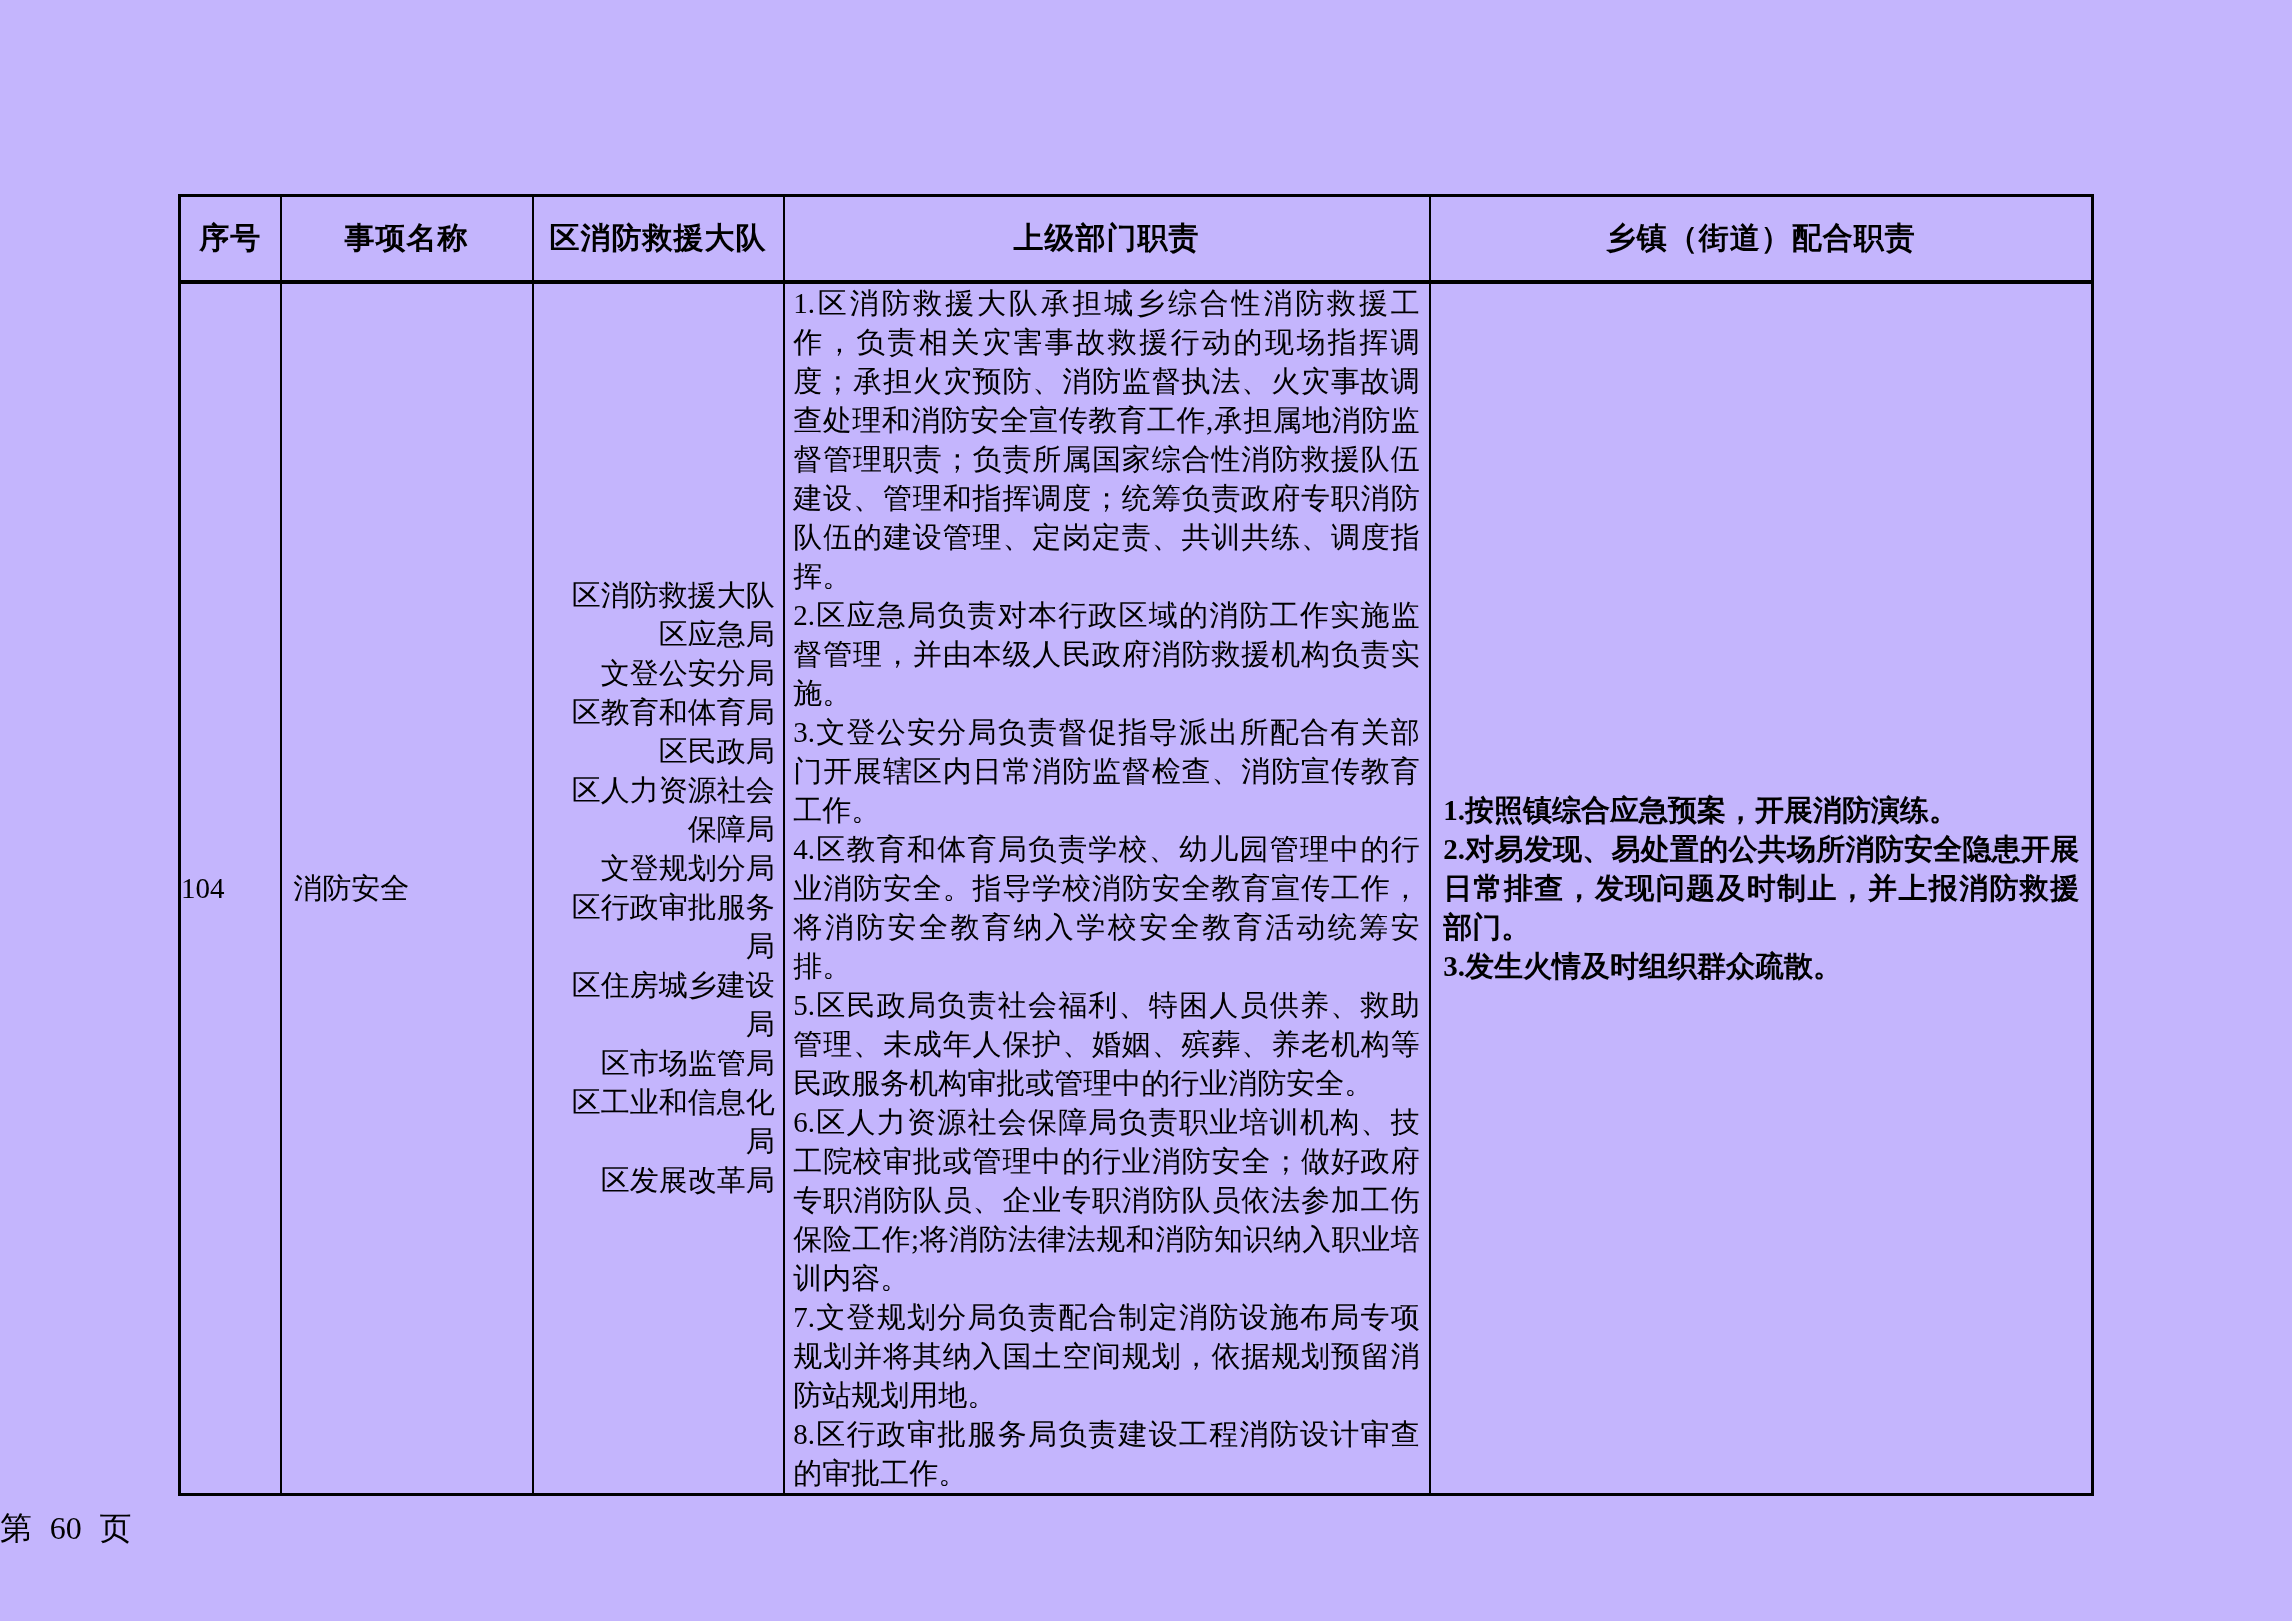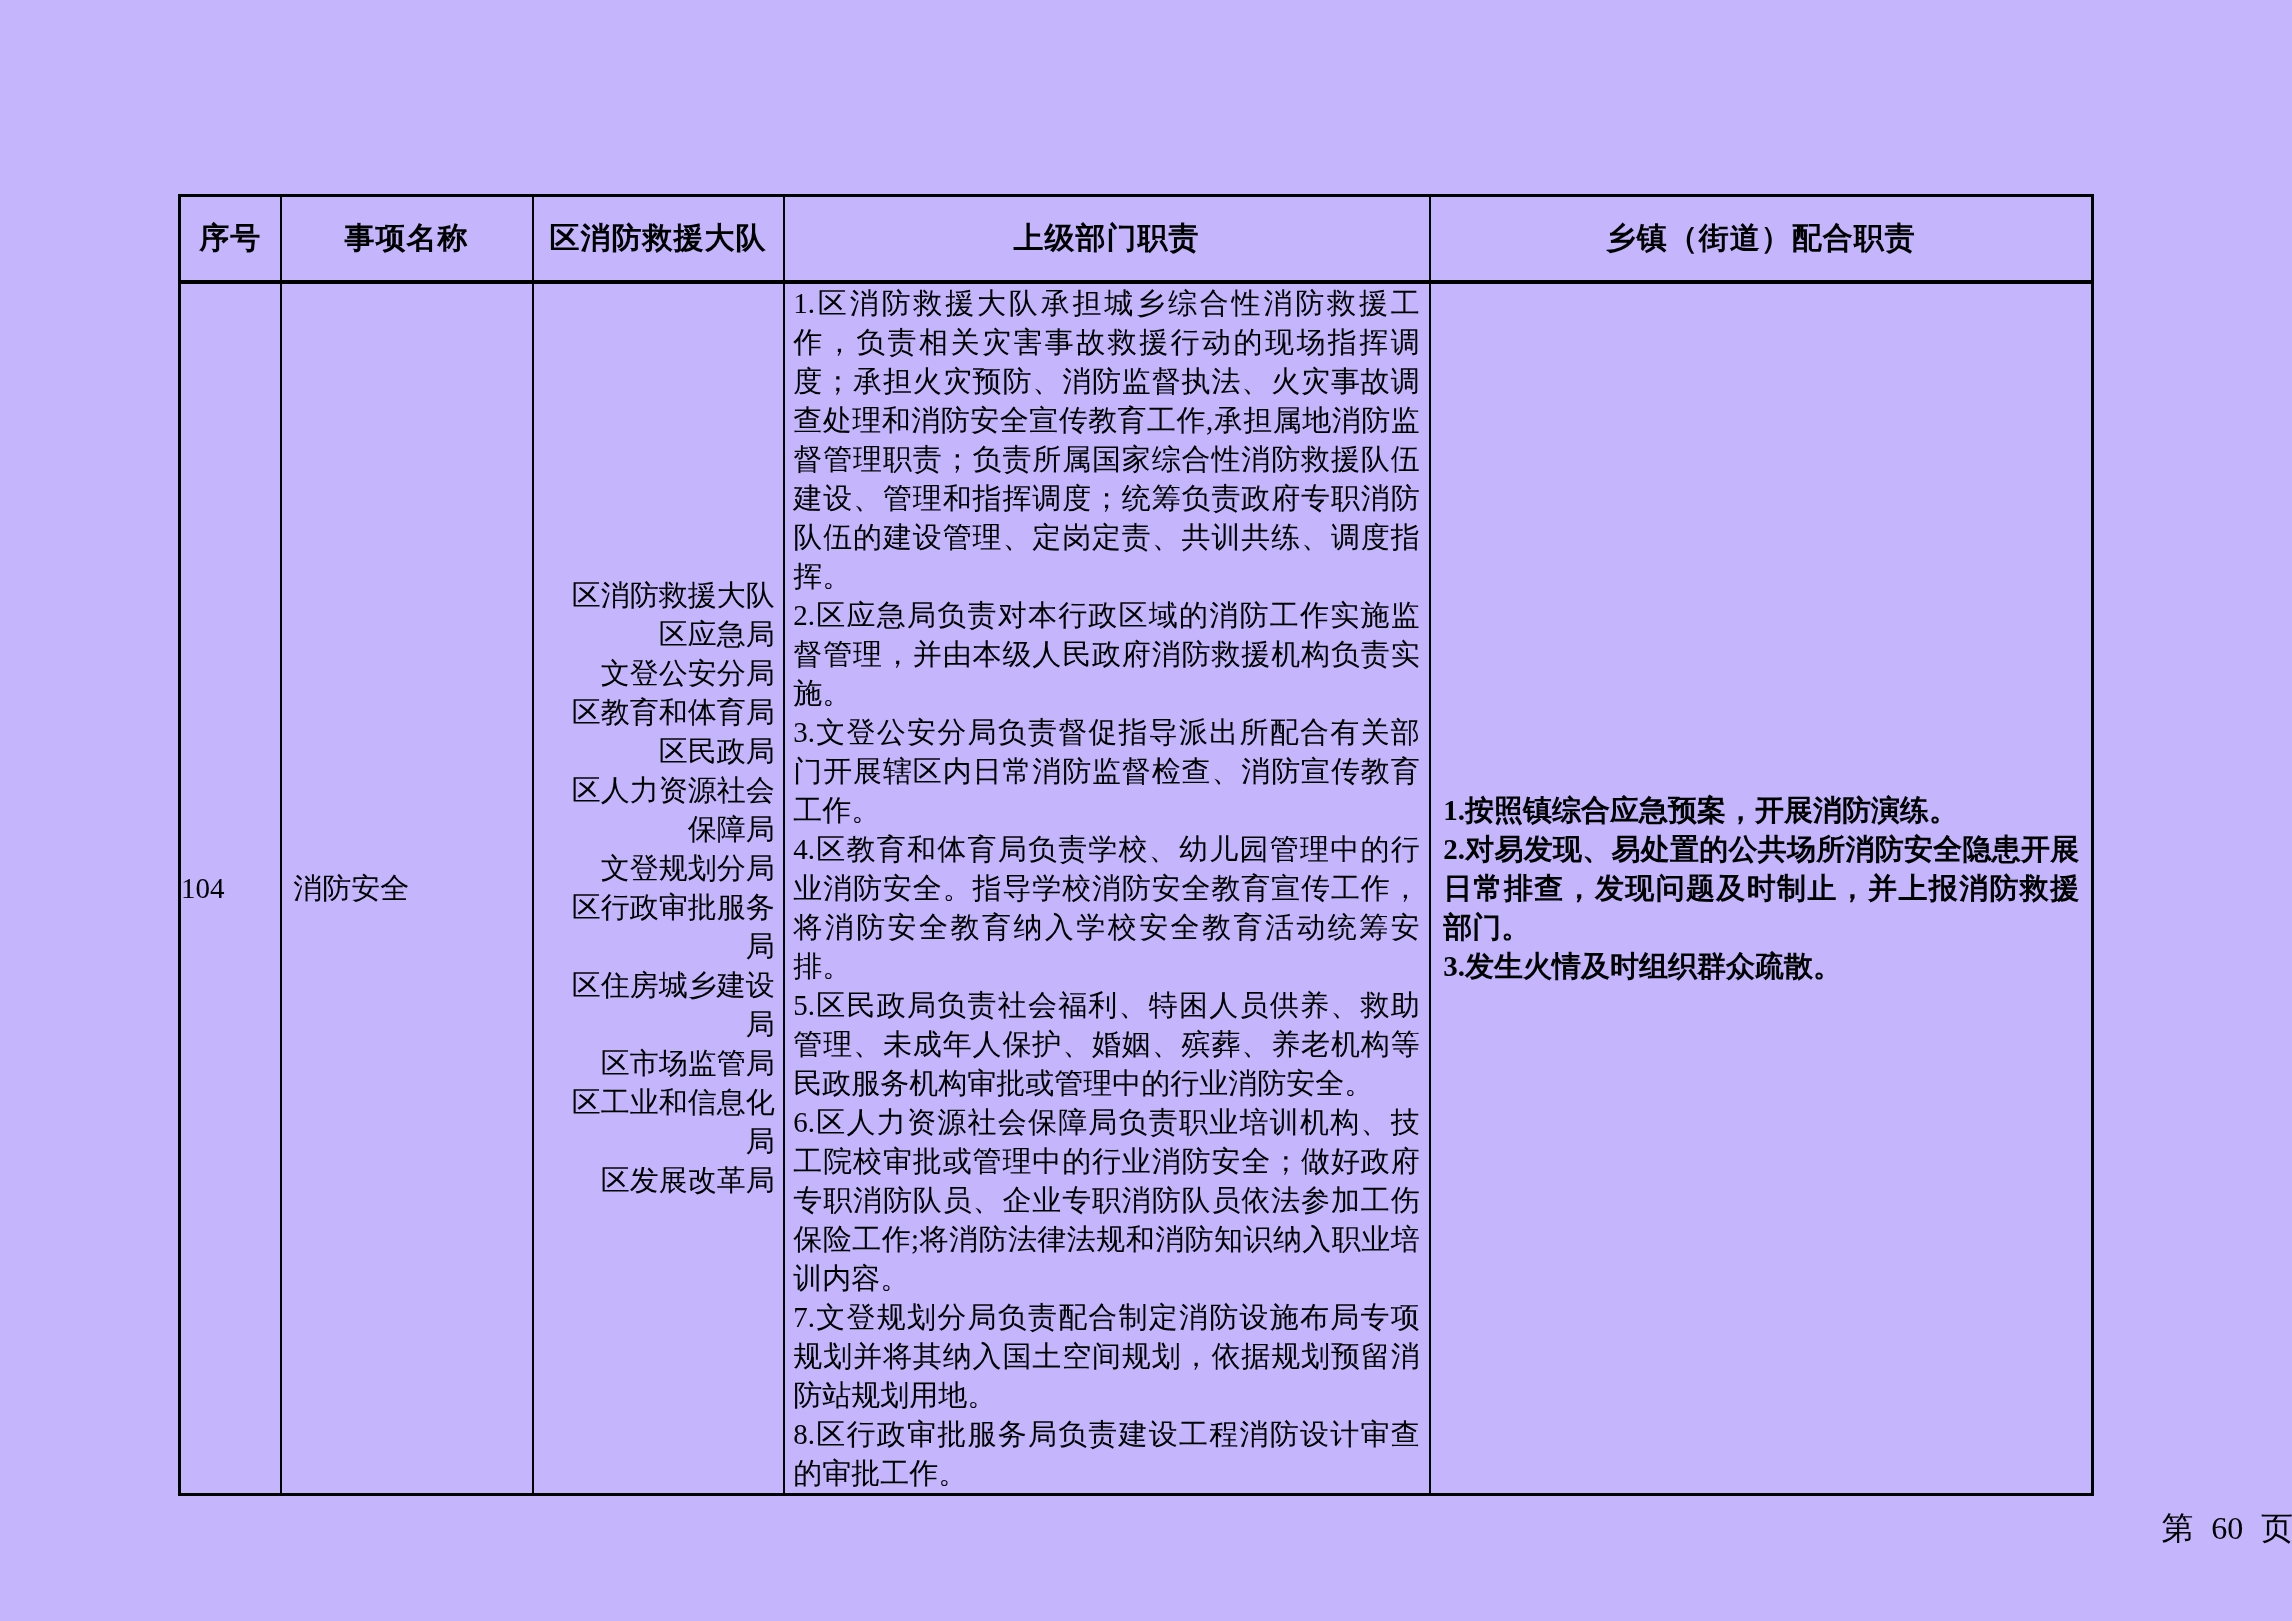--- a/index.html
+++ b/index.html
@@ -60,21 +60,21 @@
     text-align: justify;
     padding: 0 11.8px 0 12.7px;
     white-space: pre-line;
     font-weight: bold;
   }
   .page-footer {
     position: absolute;
     left: 0;
     top: 1507px;
     width: 100%;
-    text-align: right;
+    text-align: left;
     font-size: 32px;
     word-spacing: 9.8px;
   }
 </style>
 </head>
 <body>
 
 <div class="page">
 
   <table class="resp-table">

